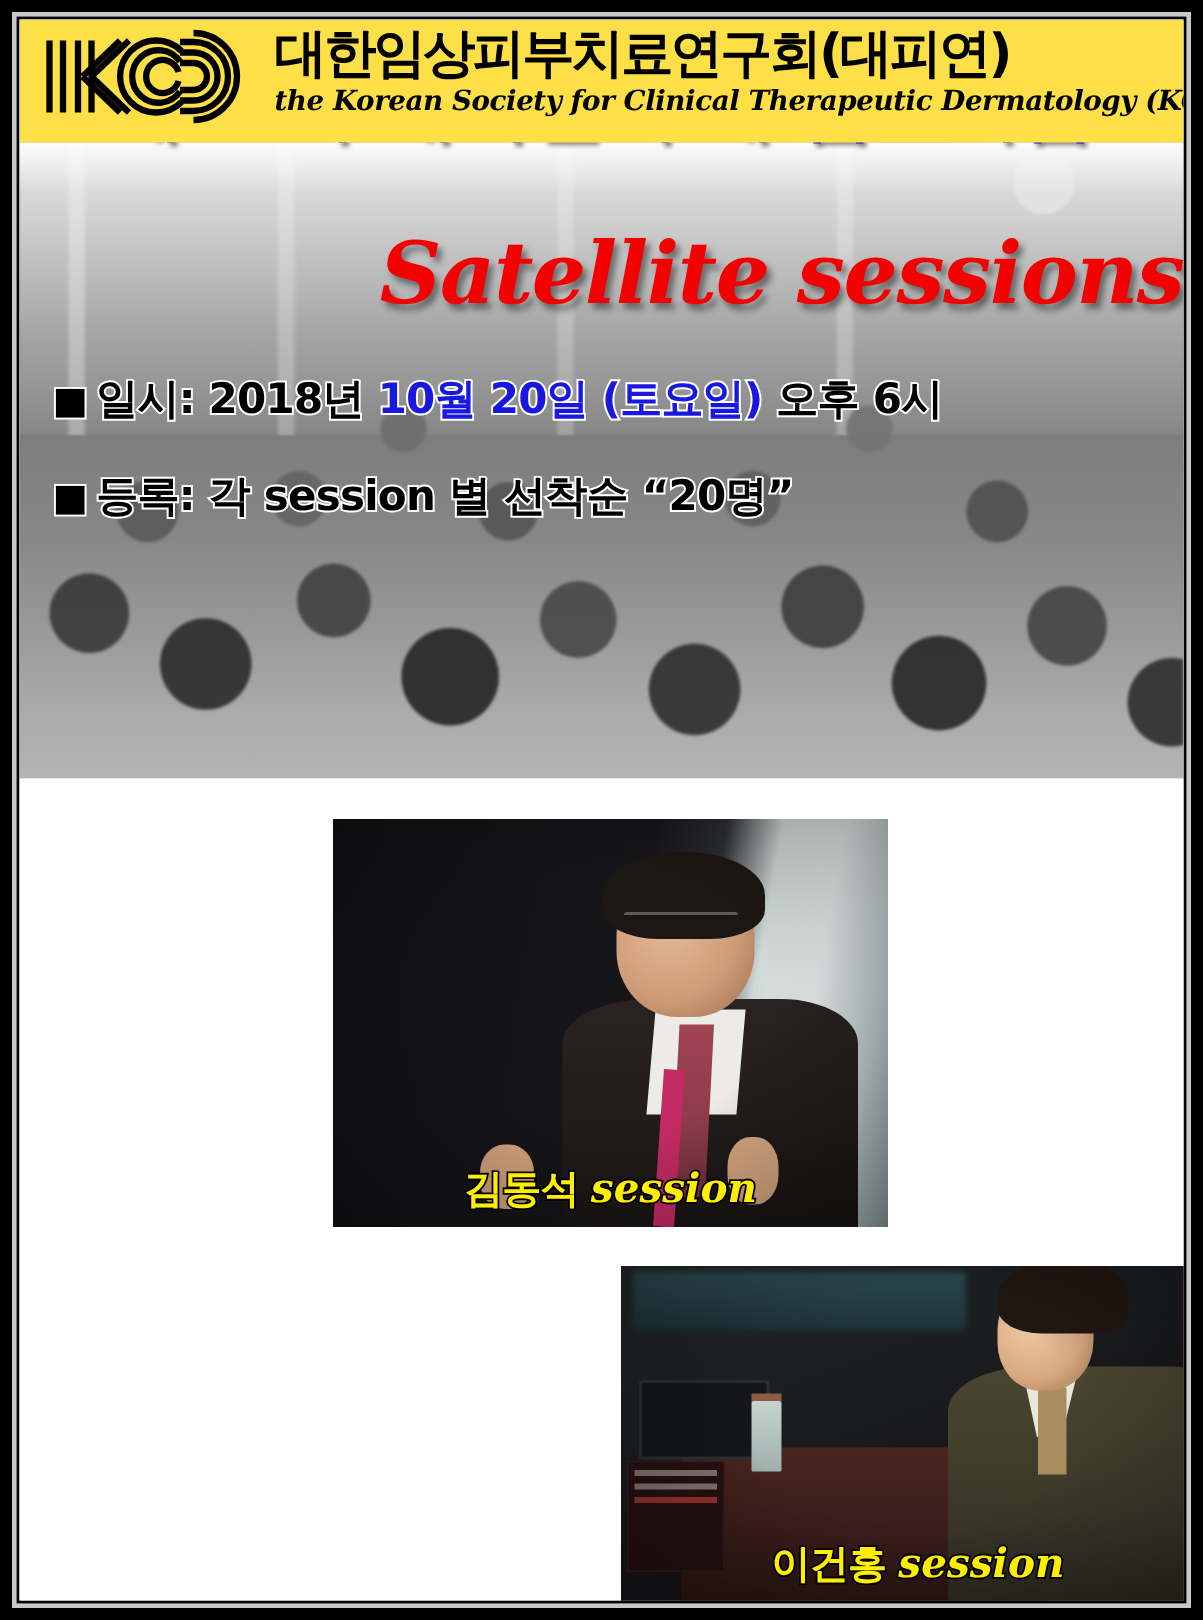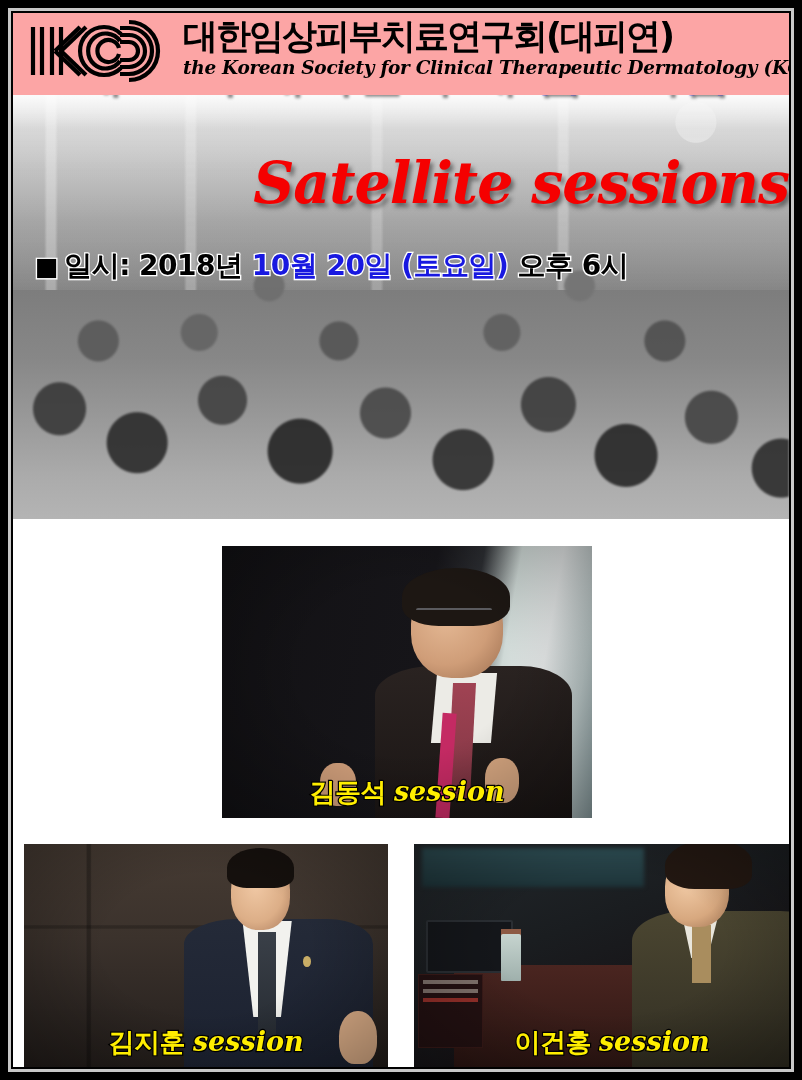--- a/index.html
+++ b/index.html
@@ -55,21 +55,21 @@
     height: 1054px;
     background: #ffffff;
   }
 
   
   .header-band {
     position: absolute;
     left: 0; top: 0;
     width: 776px;
     height: 82px;
-    background: #fca5a5;
+    background: #fde047;
     z-index: 6;
   }
   .logo-row {
     position: absolute;
     left: 12px; top: 3px;
     display: flex;
     align-items: flex-start;
   }
   .kcd-mark {
     width: 148px;
@@ -480,20 +480,23 @@
 
         <div class="sat-title">Satellite sessions</div>
 
         <div class="info-list">
 
           <div class="info-line">
             <span class="bullet">■</span><span>일시:</span><span> 2018년 </span><span class="hl">10월 20일 (토요일)</span><span> 오후 6시</span>
           </div>
 
 
+          <div class="info-line">
+            <span class="bullet">■</span><span>등록:</span><span> 각 session 별 선착순  “20명”</span>
+          </div>
 
         </div>
       </div>
 
       <div class="header-band">
         <div class="logo-row">
 
           <svg class="kcd-mark" viewBox="0 0 148 66" aria-hidden="true">
             <g fill="none" stroke="#000000" stroke-width="4.2" stroke-linecap="butt" stroke-linejoin="miter">
 
@@ -543,39 +546,20 @@
               <div class="p1-hand-l"></div>
               <div class="p1-hand-r"></div>
             </div>
             <div class="vig"></div>
           </div>
           <div class="photo-caption">
             <span class="cap-name">김동석</span><span class="cap-session">session</span>
           </div>
         </div>
 
-        <div class="photo" id="photo-kim-jihoon">
-          <div class="photo-img">
-            <div class="p2-bg"></div>
-            <div class="p2-wall"></div>
-            <div class="p2-person">
-              <div class="p2-body"></div>
-              <div class="p2-shirt"></div>
-              <div class="p2-tie"></div>
-              <div class="p2-pin"></div>
-              <div class="p2-head"></div>
-              <div class="p2-hair"></div>
-              <div class="p2-hand"></div>
-            </div>
-            <div class="vig"></div>
-          </div>
-          <div class="photo-caption">
-            <span class="cap-name">김지훈</span><span class="cap-session">session</span>
-          </div>
-        </div>
 
         <div class="photo" id="photo-lee-geonhong">
           <div class="photo-img">
             <div class="p3-bg"></div>
             <div class="p3-screen"></div>
             <div class="p3-podium"></div>
             <div class="p3-monitor"></div>
             <div class="p3-cap"></div>
             <div class="p3-bottle"></div>
             <div class="p3-sign">

